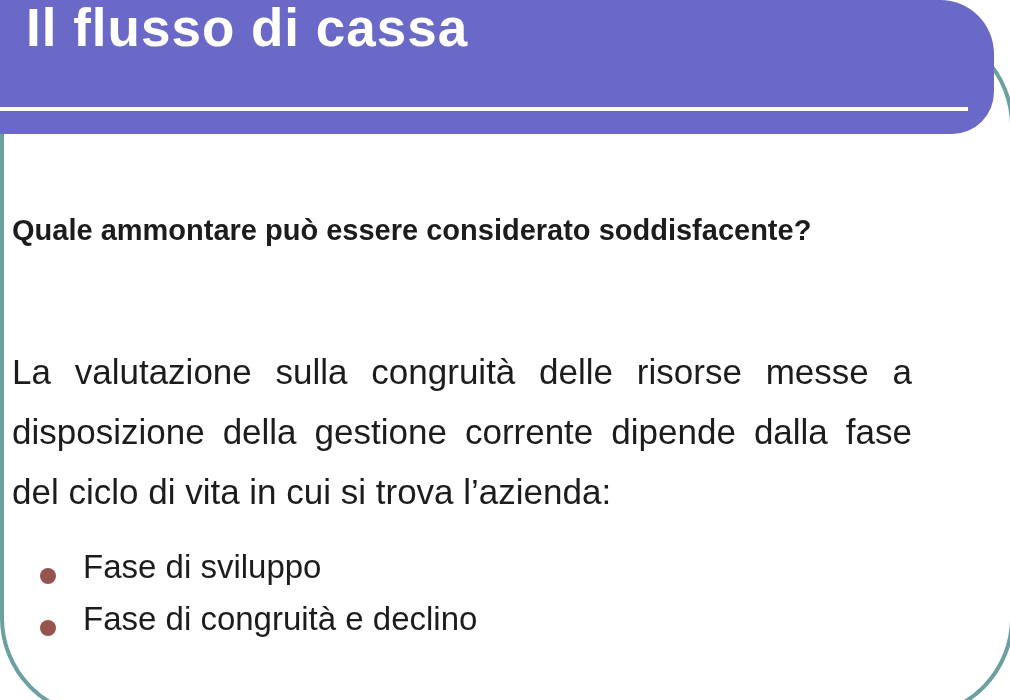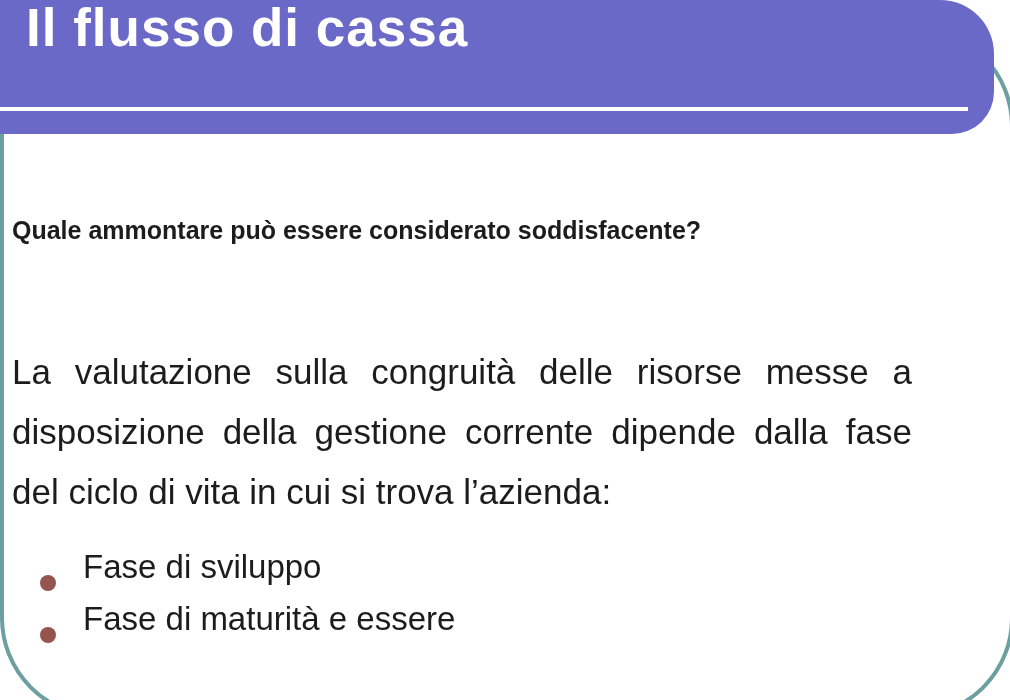--- a/index.html
+++ b/index.html
@@ -65,21 +65,21 @@
     background: #ffffff;
   }
   
   .question {
     position: absolute;
     left: 12px;
     top: 207px;
     width: 900px;
     color: var(--body-text);
     font-weight: bold;
-    font-size: 25px;
+    font-size: 29px;
     line-height: 47px;
   }
   .paragraph {
     position: absolute;
     left: 12px;
     top: 342px;
     width: 900px;
     color: var(--body-text);
     font-size: 35px;
     line-height: 60px;
@@ -87,21 +87,21 @@
     hyphens: none;
   }
   .bullets {
     position: absolute;
     left: 40px;
     top: 543px;
     list-style: none;
   }
   .bullet-item {
     display: flex;
-    align-items: flex-end;
+    align-items: center;
     margin-bottom: 4px;
   }
   .bullet-dot {
     flex: 0 0 auto;
     width: 16px;
     height: 16px;
     border-radius: 50%;
     background: var(--bullet-maroon);
     margin-top: 17px;
     margin-right: 27px;
@@ -130,17 +130,17 @@
 
   <p class="paragraph">La valutazione sulla congruità delle risorse messe a disposizione della gestione corrente dipende dalla fase del ciclo di vita in cui si trova l’azienda:</p>
 
   <ul class="bullets">
     <li class="bullet-item">
       <span class="bullet-dot"></span>
       <span class="bullet-text">Fase di sviluppo</span>
     </li>
     <li class="bullet-item">
       <span class="bullet-dot"></span>
-      <span class="bullet-text">Fase di maturità e essere</span>
+      <span class="bullet-text">Fase di congruità e declino</span>
     </li>
   </ul>
 
 </div>
 
 </body></html>

